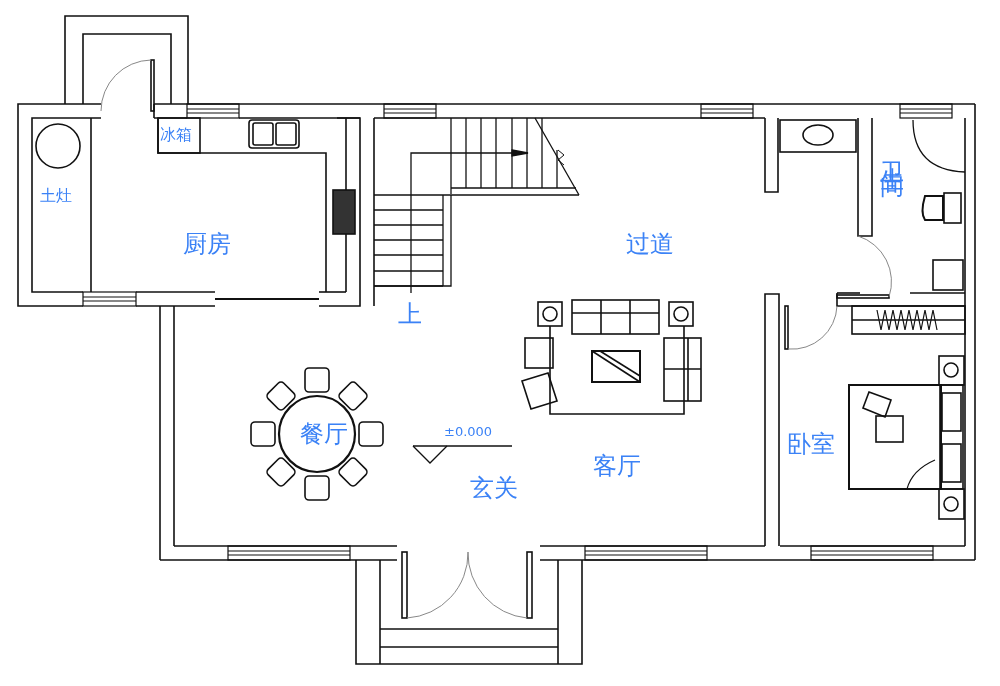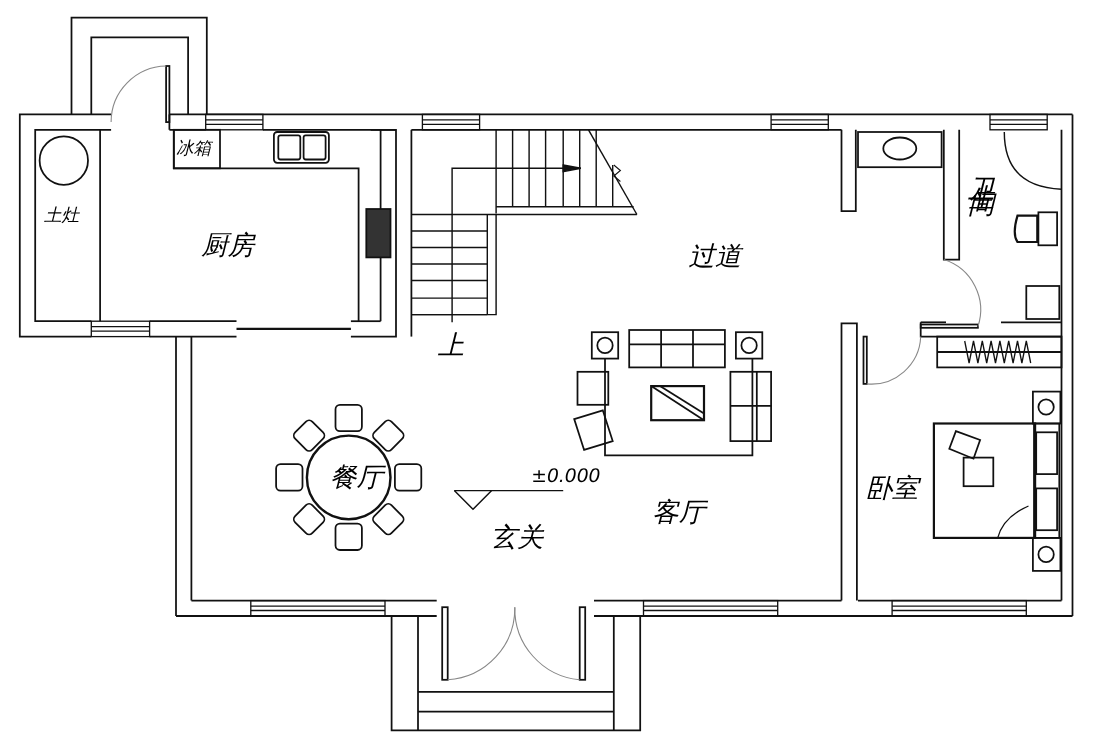--- a/index.html
+++ b/index.html
@@ -1,21 +1,21 @@
 <!DOCTYPE html>
 <html><head>
 <meta charset="utf-8">
 <style>
   html,body{margin:0;padding:0;background:#ffffff;}
   body{width:1000px;height:686px;position:relative;overflow:hidden;font-family:"DejaVu Sans",sans-serif;}
   svg{position:absolute;left:0;top:0;}
-  .lbl{position:absolute;color:#000000;white-space:nowrap;font-family:"DejaVu Sans",sans-serif;line-height:1;font-style:italic;}
+  .lbl{position:absolute;color:#3b82f6;white-space:nowrap;font-family:"DejaVu Sans",sans-serif;line-height:1;}
   .l-lg{font-size:24px;}
   .l-sm{font-size:16px;}
-  .l-elev{font-size:17px;font-family:"DejaVu Sans",sans-serif;margin-left:39px;}
+  .l-elev{font-size:13px;font-family:"DejaVu Sans",sans-serif;}
   .vert{writing-mode:vertical-rl;letter-spacing:6px;font-size:24px;}
 </style>
 </head>
 <body>
 
 <svg width="1000" height="686" viewBox="0 0 1000 686" fill="none" stroke="#111" stroke-width="1.6">
 
   <g>
     <polyline points="65,104 65,16 188,16 188,104"></polyline>
     <polyline points="83,104 83,34 171,34 171,104"></polyline>
@@ -207,21 +207,21 @@
   </g>
 
   <g stroke-width="1.3">
     <line x1="413" y1="446" x2="512" y2="446"></line>
     <polyline points="413,446 430,463 447,446"></polyline>
   </g>
 </svg>
 
 <div class="lbl l-sm" style="left:40px;top:188px">土灶</div>
 <div class="lbl l-sm" style="left:160px;top:127px">冰箱</div>
-<div class="lbl l-lg" style="left:183px;top:211px">厨房</div>
-<div class="lbl l-lg" style="left:626px;top:221px">过道</div>
+<div class="lbl l-lg" style="left:183px;top:232px">厨房</div>
+<div class="lbl l-lg" style="left:626px;top:232px">过道</div>
 <div class="lbl vert" style="left:880px;top:142px">卫生间</div>
 <div class="lbl l-lg" style="left:398px;top:302px">上</div>
 <div class="lbl l-lg" style="left:300px;top:422px">餐厅</div>
 <div class="lbl l-elev" style="left:444px;top:425px">±0.000</div>
-<div class="lbl l-lg" style="left:446px;top:476px">玄关</div>
+<div class="lbl l-lg" style="left:470px;top:476px">玄关</div>
 <div class="lbl l-lg" style="left:593px;top:454px">客厅</div>
 <div class="lbl l-lg" style="left:787px;top:432px">卧室</div>
 
 </body></html>

